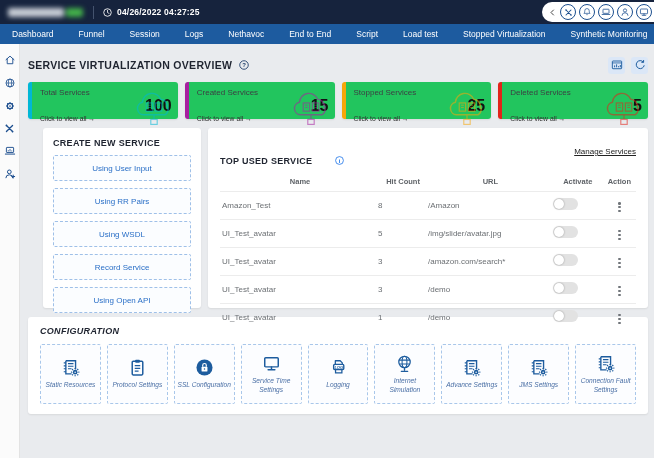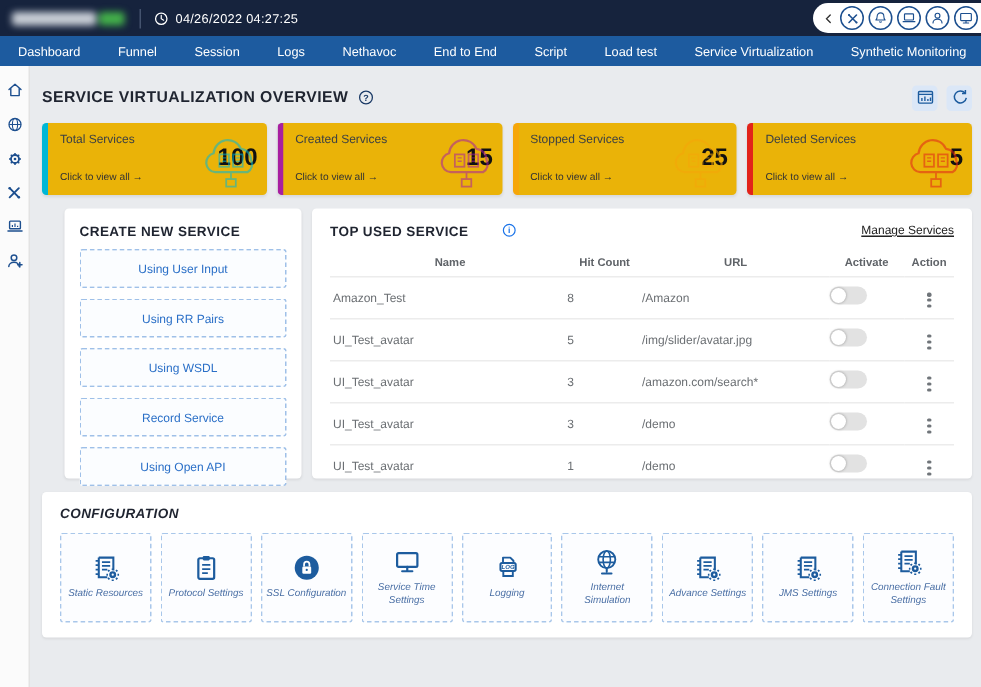--- a/index.html
+++ b/index.html
@@ -5,21 +5,21 @@
   * { margin:0; padding:0; box-sizing:border-box; }
   html,body { width:654px; height:458px; overflow:hidden; }
   body { font-family:"Liberation Sans", sans-serif; background:#e9ebee; color:#222; }
 
   
   .topbar { height:24px; background:#16233d; display:flex; align-items:center; position:relative; color:#fff; padding-left:8px; }
   .logo { display:flex; align-items:center; filter:blur(2.5px); }
   .logo .blob1 { width:56px; height:9px; background:#c9ced6; border-radius:2px; }
   .logo .blob2 { width:17px; height:9px; background:#43b04a; border-radius:2px; margin-left:2px; }
   .topbar .divider { width:1px; height:13px; background:#44536e; margin:0 8px 0 10px; }
-  .datetime { font-size:8.5px; letter-spacing:.2px; display:flex; align-items:center; gap:4px; font-weight:normal; }
+  .datetime { font-size:8.5px; letter-spacing:.2px; display:flex; align-items:center; gap:4px; font-weight:bold; }
   .icon-pill { position:absolute; right:0; top:2px; background:#fff; border-radius:11px 0 0 11px; height:20px; display:flex; align-items:center; gap:3px; padding:0 2px 0 6px; }
   .pill-circle { width:16px; height:16px; border:1.4px solid #1c4f8f; border-radius:50%; display:flex; align-items:center; justify-content:center; color:#1c4f8f; cursor:pointer; }
   .pill-chev { color:#333; display:flex; align-items:center; }
 
   
   .navbar { height:20px; background:#1d5b9f; display:flex; align-items:center; gap:25px; padding-left:12px; }
   .navbar span { color:#fff; font-size:8.5px; cursor:pointer; white-space:nowrap; }
 
   
   .main { display:flex; height:414px; }
@@ -29,37 +29,37 @@
 
   
   .page-header { display:flex; align-items:center; height:26px; margin:2px 0 4px 0; }
   .page-title { font-size:10.5px; font-weight:bold; color:#1f2430; letter-spacing:.3px; }
   .q-icon { margin-left:6px; color:#1b3a66; display:flex; }
   .header-actions { margin-left:auto; display:flex; gap:6px; }
   .hbtn { width:17px; height:17px; background:#dbe7f7; border-radius:3px; display:flex; align-items:center; justify-content:center; color:#1d5c9e; cursor:pointer; }
 
   
   .stat-row { display:flex; gap:7px; margin-bottom:9px; }
-  .stat-card { flex:1; background:#eab308; border-radius:3px; border-left:4px solid var(--accent,#999); box-shadow:0 1px 2px rgba(0,0,0,.08); padding:6px 6px 5px 8px; position:relative; height:48px; }
+  .stat-card { flex:1; background:#22c55e; border-radius:3px; border-left:4px solid var(--accent,#999); box-shadow:0 1px 2px rgba(0,0,0,.08); padding:6px 6px 5px 8px; position:relative; height:37px; }
   .stat-label { font-size:8px; color:#3c4043; }
   .stat-value { font-size:16px; font-weight:bold; color:#111; line-height:18px;text-align:right; }
   .stat-link { font-size:6.8px; color:#333; cursor:pointer; }
   .stat-cloud { position:absolute; right:3px; top:7px; color:var(--accent,#999); opacity:.55; }
 
   
   .panel { background:#fff; border-radius:3px; box-shadow:0 1px 2px rgba(0,0,0,.08); }
   .panel-title { font-size:9px; font-weight:bold; color:#1f2430; letter-spacing:.3px; }
   .mid-row { display:flex; gap:7px; margin-bottom:9px; }
 
   .create-panel { width:158px; padding:10px 10px; height:180px;margin-left:15px; }
   .dashed-btn { margin-top:7px; border:1px dashed #9fc0e8; background:#fbfdff; border-radius:2px; height:26px; display:flex; align-items:center; justify-content:center; font-size:8px; color:#2a6fc7; cursor:pointer; }
 
   .top-used-panel { flex:1; padding:9px 12px 0 12px; height:180px; }
   .tu-head { display:flex; align-items:center; }
-  .tu-title-wrap { display:flex; align-items:center; gap:22px; }
+  .tu-title-wrap { display:flex; align-items:center; gap:22px;margin-top:18px; }
   .info-icon { color:#1a73e8; display:flex; }
   .manage-link { margin-left:auto; font-size:8px; color:#222; text-decoration:underline; cursor:pointer; }
   table.tu { width:100%; border-collapse:collapse; margin-top:8px; }
   table.tu th { font-size:7.5px; color:#5f6368; font-weight:bold; text-align:center; padding:3px 0 5px 0; }
   table.tu td { font-size:8px; color:#6b6f73; border-top:1px solid #ececec; padding:5.5px 0; }
   .col-name { width:38%; padding-left:2px !important; }
   .col-hits { width:12%; }
   .col-url  { width:30%; }
   .col-act  { width:12%; }
   .col-action { width:8%; text-align:center !important; }
@@ -242,21 +242,21 @@
 
 <nav class="navbar">
   <span>Dashboard</span>
   <span>Funnel</span>
   <span>Session</span>
   <span>Logs</span>
   <span>Nethavoc</span>
   <span>End to End</span>
   <span>Script</span>
   <span>Load test</span>
-  <span>Service Virtualization</span>
+  <span>Stopped Virtualization</span>
   <span>Synthetic Monitoring</span>
 </nav>
 
 <div class="main">
 
   <aside class="sidebar">
     <span class="sicon">
         <svg class="ic" width="12" height="12" viewBox="0 0 18 18">
           <use href="#sym-home"></use>
         </svg>

